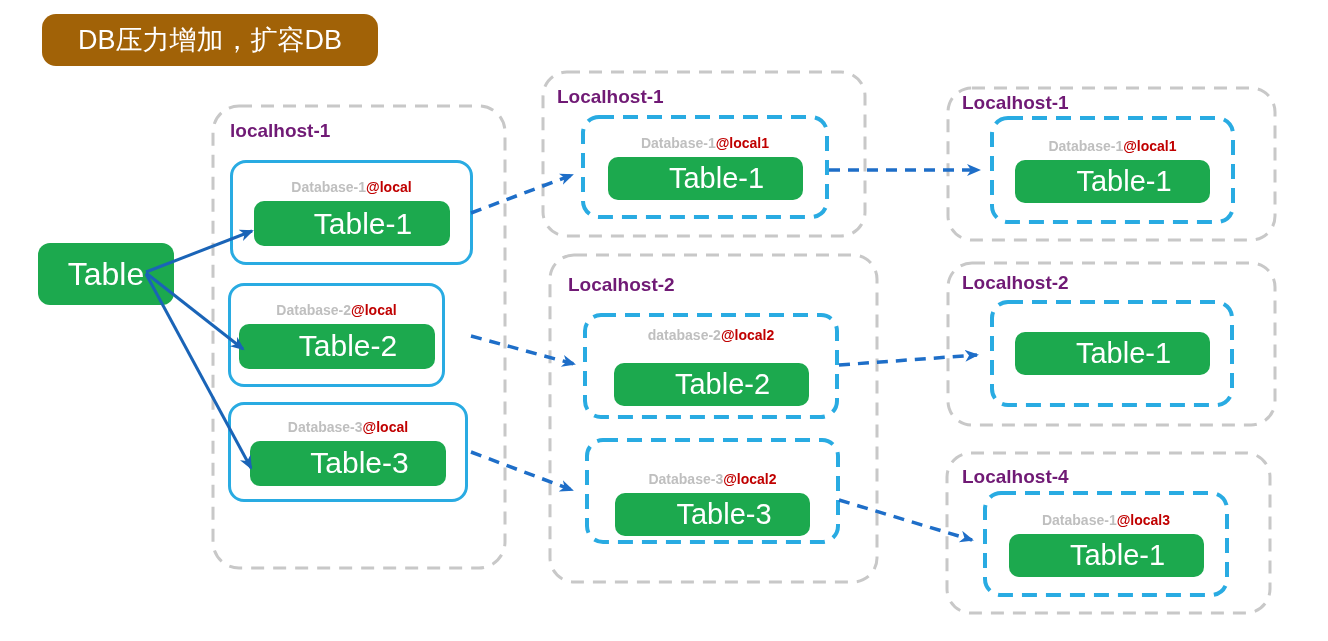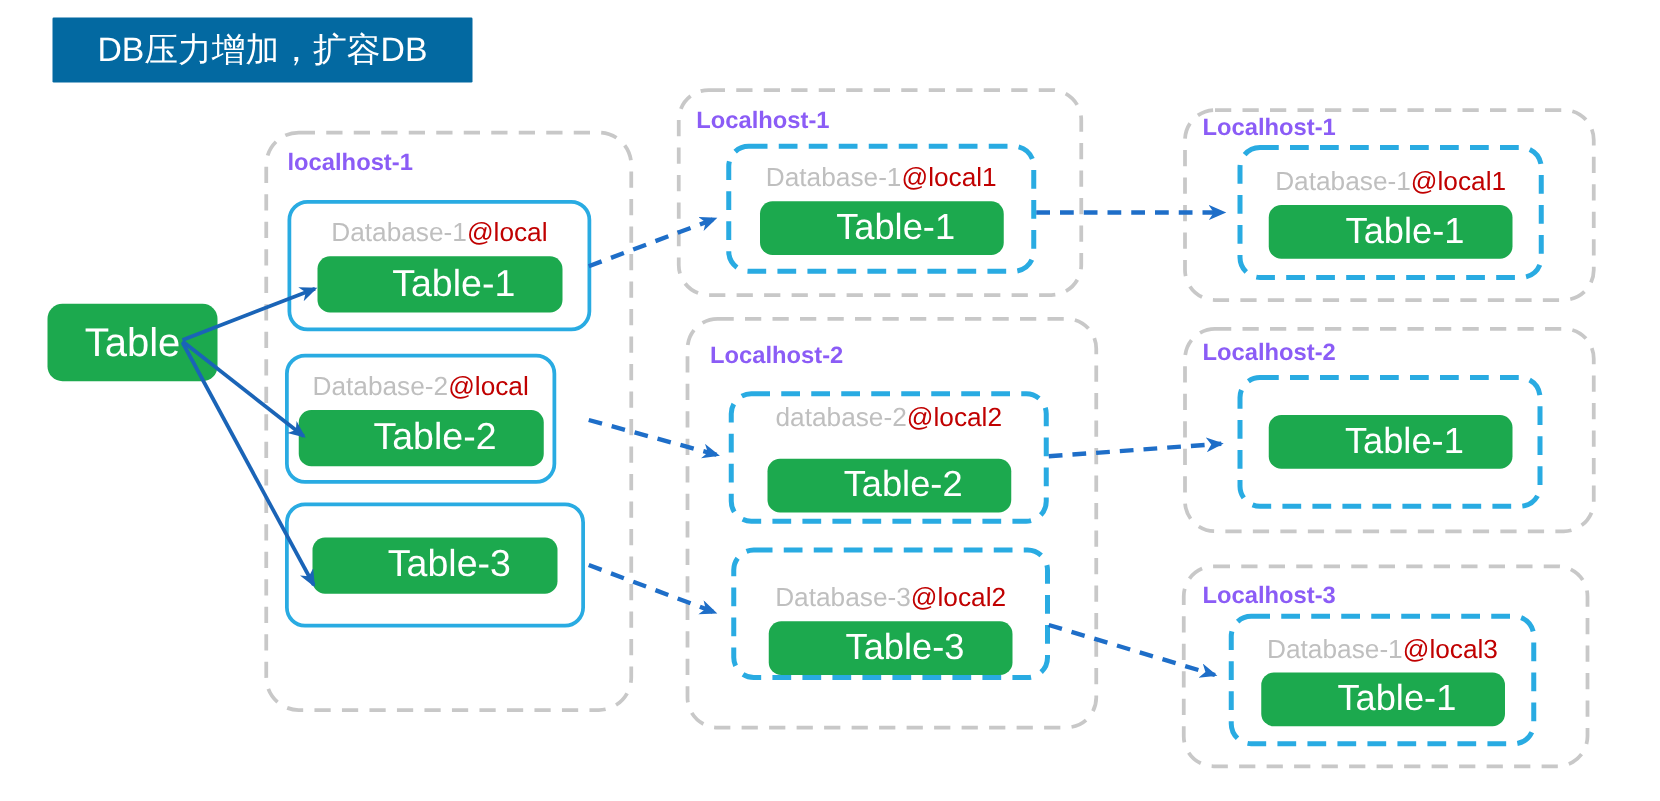--- a/index.html
+++ b/index.html
@@ -1,25 +1,25 @@
 <!DOCTYPE html>
 <html><head>
 <meta charset="utf-8">
 <style>
   html,body{margin:0;padding:0;background:#ffffff;font-family:"Liberation Sans",sans-serif;}
   .canvas{position:relative;width:1328px;height:641px;background:#ffffff;overflow:hidden;}
-  .banner{position:absolute;left:42px;top:14px;width:336px;height:52px;background:#0369a1;color:#ffffff;
-          font-size:27px;display:flex;align-items:center;justify-content:center;border-radius:1px;text-align:center;}
+  .banner{position:absolute;left:42px;top:14px;width:336px;height:52px;background:#a16207;color:#ffffff;
+          font-size:27px;display:flex;align-items:center;justify-content:center;border-radius:14px;text-align:center;}
   .green-node{background:#1CA94E;color:#ffffff;display:flex;align-items:center;justify-content:center;border-radius:12px;}
   .source-node{position:absolute;left:10px;top:243px;width:136px;height:62px;font-size:32px;margin-left:28px;}
-  .host-label{position:absolute;color:#8b5cf6;font-weight:bold;font-size:19px;white-space:nowrap;}
+  .host-label{position:absolute;color:#701a75;font-weight:bold;font-size:19px;white-space:nowrap;}
   .db{position:absolute;box-sizing:border-box;display:flex;flex-direction:column;align-items:center;justify-content:center;
       gap:6px;background:#ffffff;border-radius:16px;}
   .db.solid{border:3.5px solid #29ABE2;}
-  .db-label{font-size:21px;font-weight:normal;white-space:nowrap;}
+  .db-label{font-size:14px;font-weight:bold;white-space:nowrap;}
   .db-name{color:#BFBFBF;}
   .db-at{color:#C00000;}
   .tbl{width:173px;height:45px;font-size:30px;border-radius:10px;padding-left:23px;}
   .tbl.sm{width:172px;height:43px;font-size:29px;}
   svg.overlay{position:absolute;left:0;top:0;pointer-events:none;}
 </style>
 </head>
 <body>
 
 <div class="canvas">
@@ -34,20 +34,21 @@
     <div class="db-label"><span class="db-name">Database-1</span><span class="db-at">@local</span></div>
     <div class="green-node tbl">Table-1</div>
   </div>
 
   <div class="db solid" style="left:228px;top:283px;width:217px;height:104px;">
     <div class="db-label"><span class="db-name">Database-2</span><span class="db-at">@local</span></div>
     <div class="green-node tbl">Table-2</div>
   </div>
 
   <div class="db solid" style="left:228px;top:402px;width:240px;height:100px;">
+    <div class="db-label"><span class="db-name">Database-3</span><span class="db-at">@local</span></div>
     <div class="green-node tbl">Table-3</div>
   </div>
 
   <div class="host-label" style="left:557px;top:86px;">Localhost-1</div>
   <div class="db" style="left:583px;top:117px;width:244px;height:100px;">
     <div class="db-label"><span class="db-name">Database-1</span><span class="db-at">@local1</span></div>
     <div class="green-node tbl sm">Table-1</div>
   </div>
 
   <div class="host-label" style="left:568px;top:274px;">Localhost-2</div>
@@ -64,21 +65,21 @@
   <div class="db" style="left:992px;top:118px;width:241px;height:104px;">
     <div class="db-label"><span class="db-name">Database-1</span><span class="db-at">@local1</span></div>
     <div class="green-node tbl sm">Table-1</div>
   </div>
 
   <div class="host-label" style="left:962px;top:272px;">Localhost-2</div>
   <div class="db" style="left:992px;top:302px;width:240px;height:103px;">
     <div class="green-node tbl sm">Table-1</div>
   </div>
 
-  <div class="host-label" style="left:962px;top:466px;">Localhost-3</div>
+  <div class="host-label" style="left:962px;top:466px;">Localhost-4</div>
   <div class="db" style="left:985px;top:493px;width:242px;height:102px;">
     <div class="db-label"><span class="db-name">Database-1</span><span class="db-at">@local3</span></div>
     <div class="green-node tbl sm">Table-1</div>
   </div>
 
   <svg class="overlay" width="1328" height="641" viewBox="0 0 1328 641">
     <defs>
       <marker id="ahSolid" markerWidth="16" markerHeight="14" refX="12" refY="6" orient="auto" markerUnits="userSpaceOnUse">
         <path d="M0,0 L14,6 L0,12 L4,6 Z" fill="#1A64B7"></path>
       </marker>

